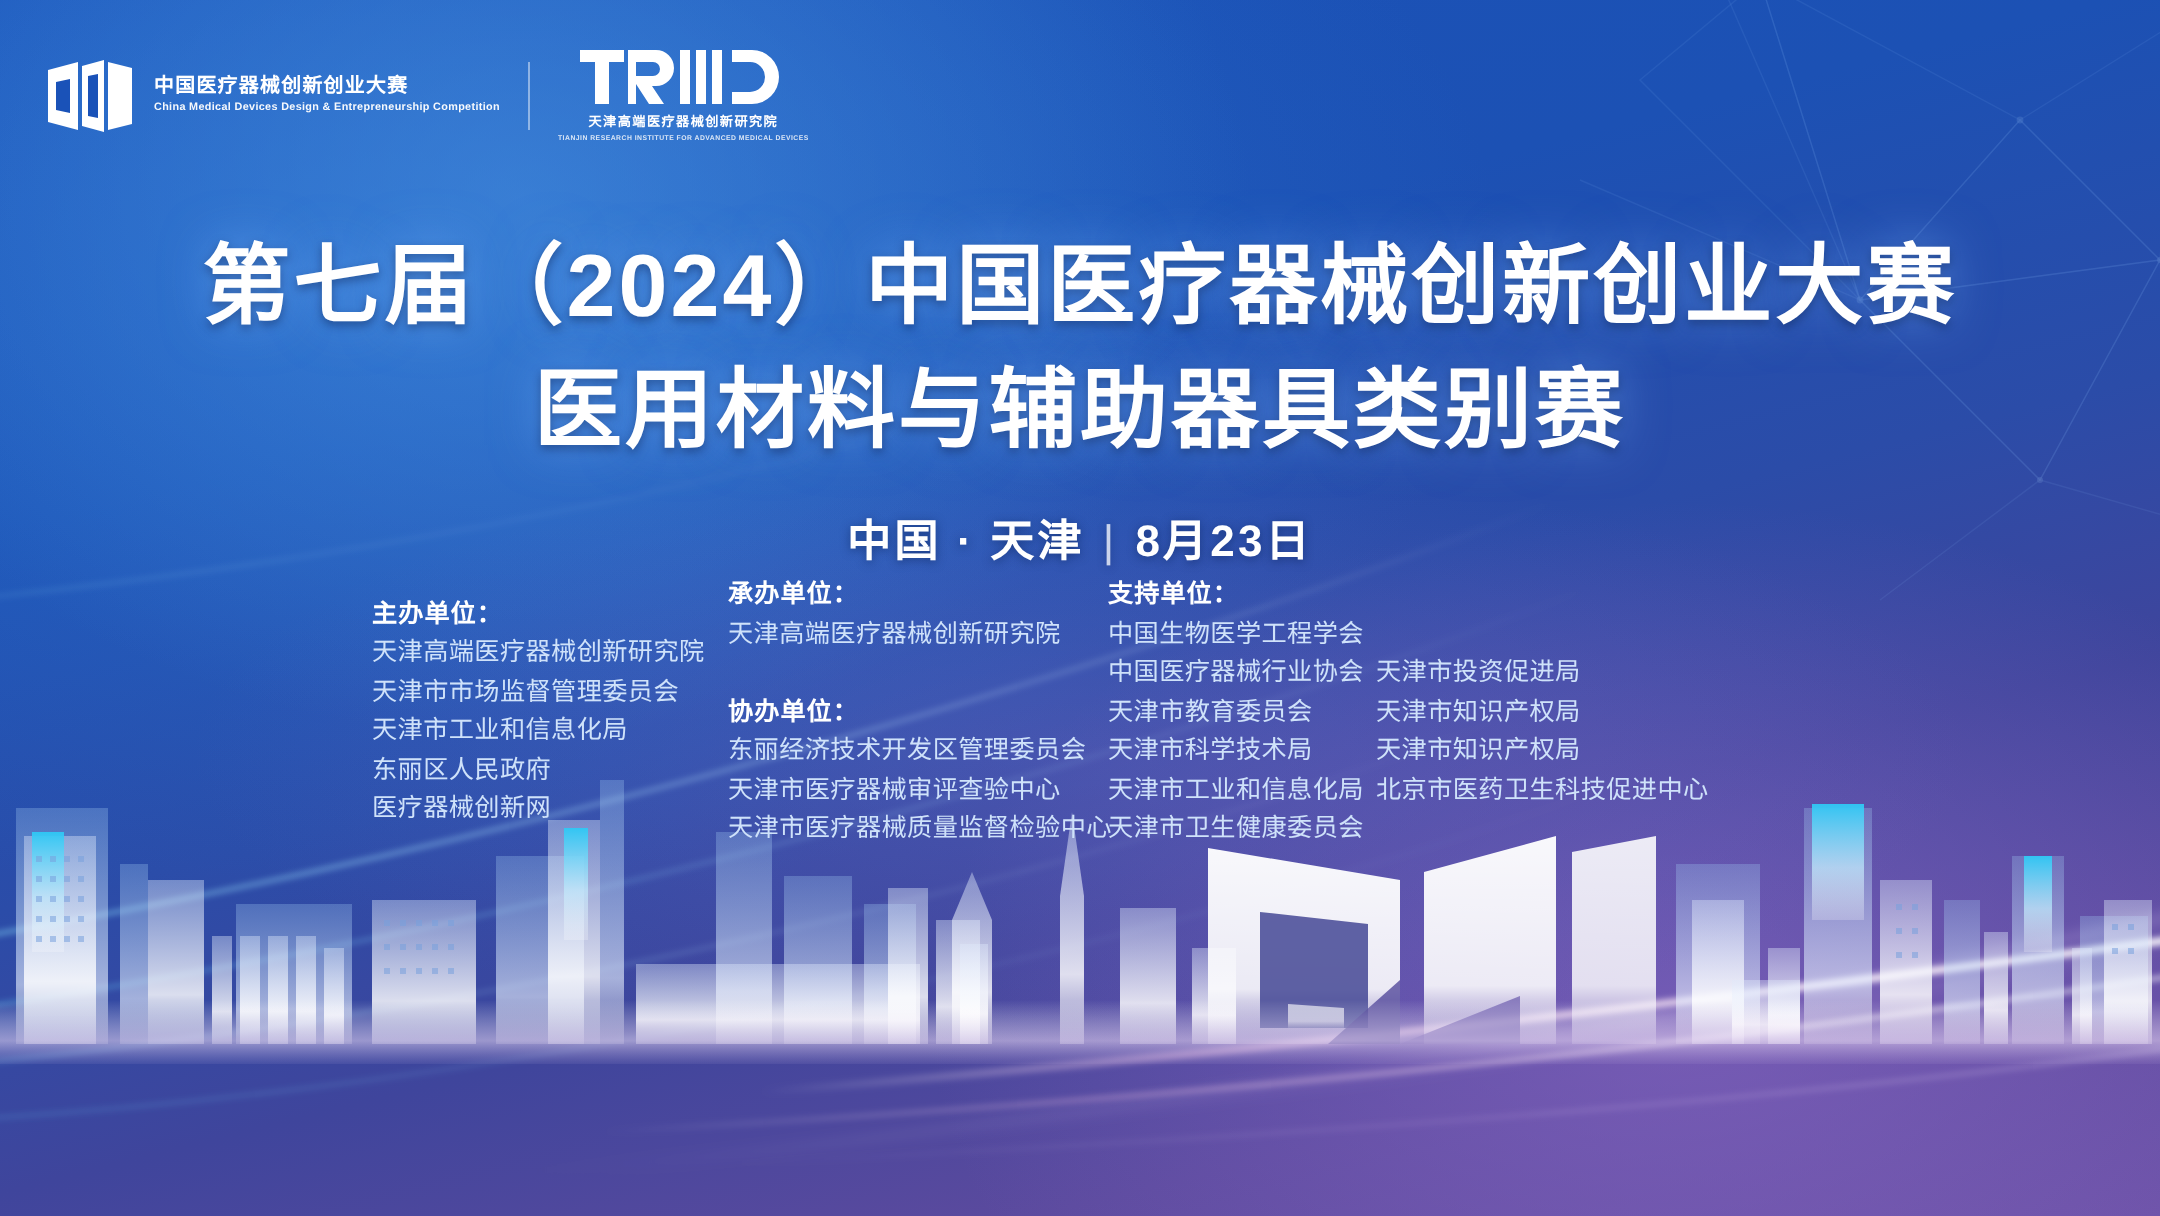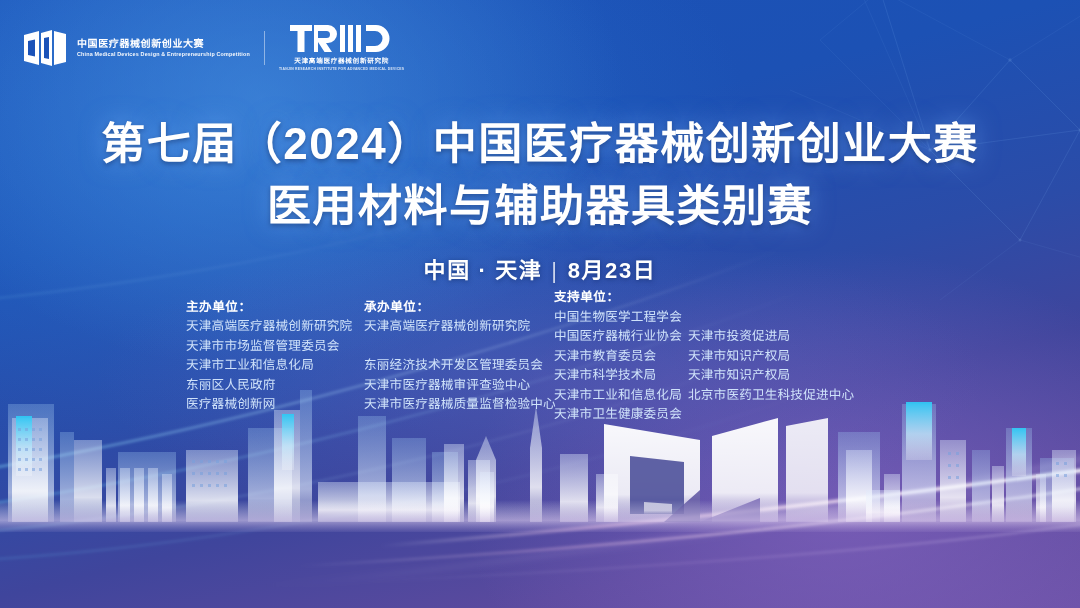--- a/index.html
+++ b/index.html
@@ -383,20 +383,21 @@
       <div class="org-item">天津市市场监督管理委员会</div>
       <div class="org-item">天津市工业和信息化局</div>
       <div class="org-item">东丽区人民政府</div>
       <div class="org-item">医疗器械创新网</div>
     </div>
 
     <div class="col col-2">
       <div class="org-head">承办单位：</div>
       <div class="org-item">天津高端医疗器械创新研究院</div>
       <div class="org-gap"></div>
+      <div class="org-head">协办单位：</div>
       <div class="org-item">东丽经济技术开发区管理委员会</div>
       <div class="org-item">天津市医疗器械审评查验中心</div>
       <div class="org-item">天津市医疗器械质量监督检验中心</div>
     </div>
 
     <div class="col col-3">
       <div class="org-head">支持单位：</div>
       <div class="org-item">中国生物医学工程学会</div>
       <div class="org-item">中国医疗器械行业协会</div>
       <div class="org-item">天津市教育委员会</div>

